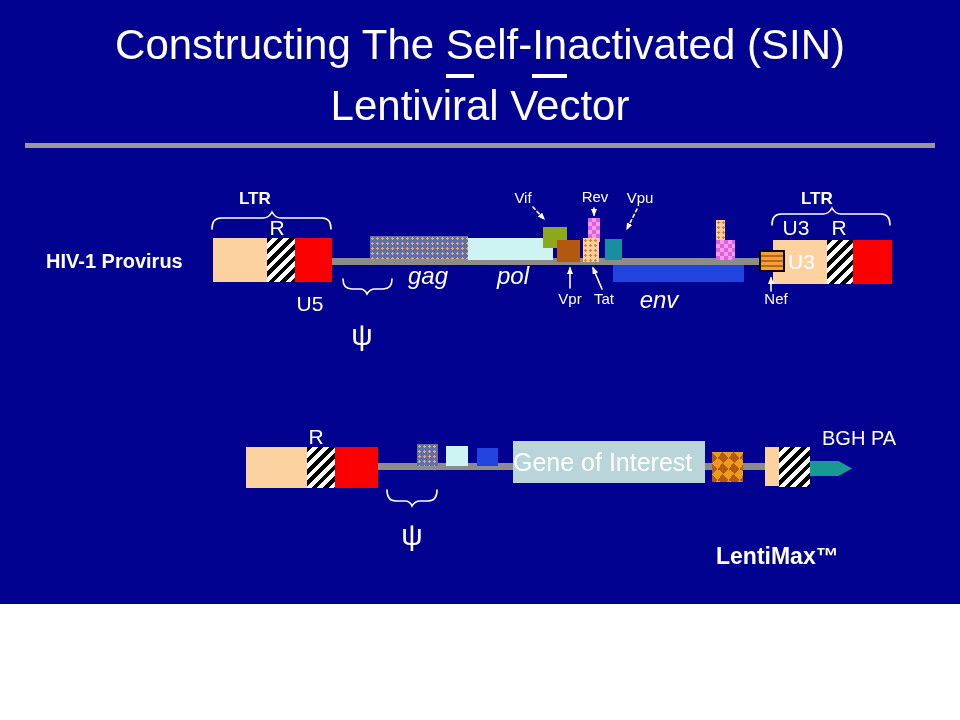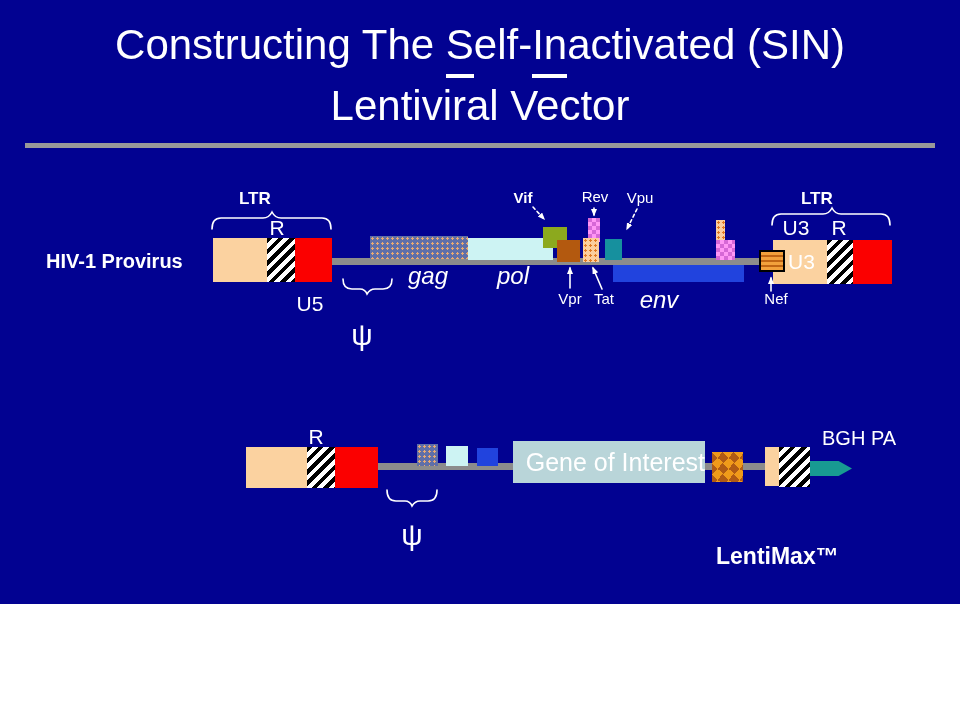--- a/index.html
+++ b/index.html
@@ -24,21 +24,21 @@
   .stipple{background-color:#5F6FA8;background-image:radial-gradient(#EBAA70 1.3px,transparent 1.4px);background-size:5px 5px;}
   .polbox{background:var(--c-pol-cyan,#CDF3F3);}
   .vifbox{background:var(--c-vif-green,#8CA91E);}
   .vprbox{background:var(--c-vpr-brown,#B3590F);z-index:4;}
   .checker-pink{background:repeating-conic-gradient(#FF96F5 0% 25%,#D668D6 25% 50%);background-size:8px 8px;}
   .dot-peach{background-color:#FBCE9E;background-image:radial-gradient(#E07820 1.1px,transparent 1.2px);background-size:5px 5px;z-index:4;}
   .vpubox{background:var(--c-vpu-teal,#16909E);}
   .envbox{background:var(--c-env-blue,#2143DE);z-index:1;}
   .wavy{background:repeating-linear-gradient(0deg,#F2A03C 0 3px,#BF6414 3px 5px);border:2px solid #000;box-sizing:border-box;z-index:5;}
   .diamond{background:repeating-conic-gradient(from 45deg,#B05A14 0% 25%,#F09A1A 25% 50%);background-size:11px 11px;}
-  .goibox{background:var(--c-goi-bg,#B9D5D9);display:flex;align-items:center;justify-content:flex-end;
+  .goibox{background:var(--c-goi-bg,#B9D5D9);display:flex;align-items:center;justify-content:flex-start;
     font-size:25px;color:#fff;z-index:3;}
   .tealarrow{background:var(--c-arrow-teal,#189A92);clip-path:polygon(0 0,68% 0,100% 50%,68% 100%,0 100%);}
   .sm{font-size:15px;color:#fff;text-align:center;white-space:nowrap;}
   .seg{font-size:21px;color:#fff;text-align:center;white-space:nowrap;}
   .genelabel{font-size:24px;font-style:italic;color:#fff;text-align:center;white-space:nowrap;}
   .psi{font-size:30px;color:#fff;text-align:center;}
   .braces{left:0;top:0;width:960px;height:720px;z-index:6;pointer-events:none;}
   .ltrlabel{font-size:17px;font-weight:700;text-align:left;}
   .u3inner{font-size:21px;color:#fff;z-index:4;}
 </style>
@@ -71,21 +71,21 @@
   <div class="abs genelabel" style="left:483px;top:262px;width:60px;">pol</div>
 
   <div class="abs box vifbox" style="left:543px;top:227px;width:24px;height:21px;"></div>
   <div class="abs box vprbox" style="left:557px;top:240px;width:23px;height:22px;"></div>
   <div class="abs box checker-pink" style="left:588px;top:218px;width:12px;height:24px;"></div>
   <div class="abs box dot-peach" style="left:583px;top:238px;width:16px;height:24px;"></div>
   <div class="abs box vpubox" style="left:605px;top:239px;width:17px;height:21px;"></div>
   <div class="abs envbox" style="left:613px;top:261px;width:131px;height:21px;"></div>
   <div class="abs genelabel" style="left:629px;top:286px;width:60px;">env</div>
 
-  <div class="abs sm" style="left:503px;top:189px;width:40px;font-weight:bold;">Vif</div>
+  <div class="abs sm" style="left:503px;top:189px;width:40px;">Vif</div>
   <div class="abs sm" style="left:575px;top:188px;width:40px;">Rev</div>
   <div class="abs sm" style="left:620px;top:189px;width:40px;">Vpu</div>
   <div class="abs sm" style="left:550px;top:290px;width:40px;">Vpr</div>
   <div class="abs sm" style="left:584px;top:290px;width:40px;">Tat</div>
   <div class="abs sm" style="left:756px;top:290px;width:40px;">Nef</div>
 
   <div class="abs box dot-peach" style="left:716px;top:220px;width:9px;height:20px;"></div>
   <div class="abs box checker-pink" style="left:716px;top:240px;width:19px;height:20px;"></div>
   <div class="abs wavy" style="left:759px;top:250px;width:26px;height:22px;"></div>
 

